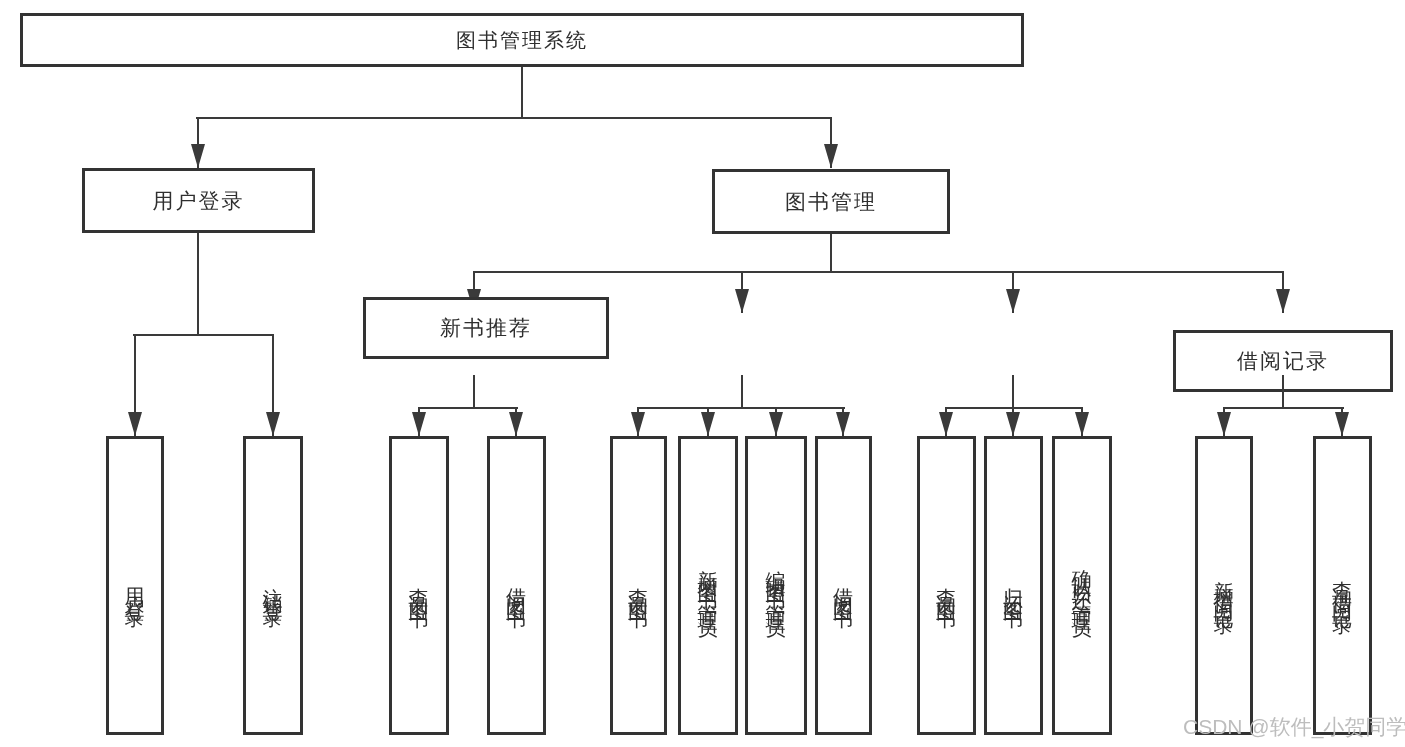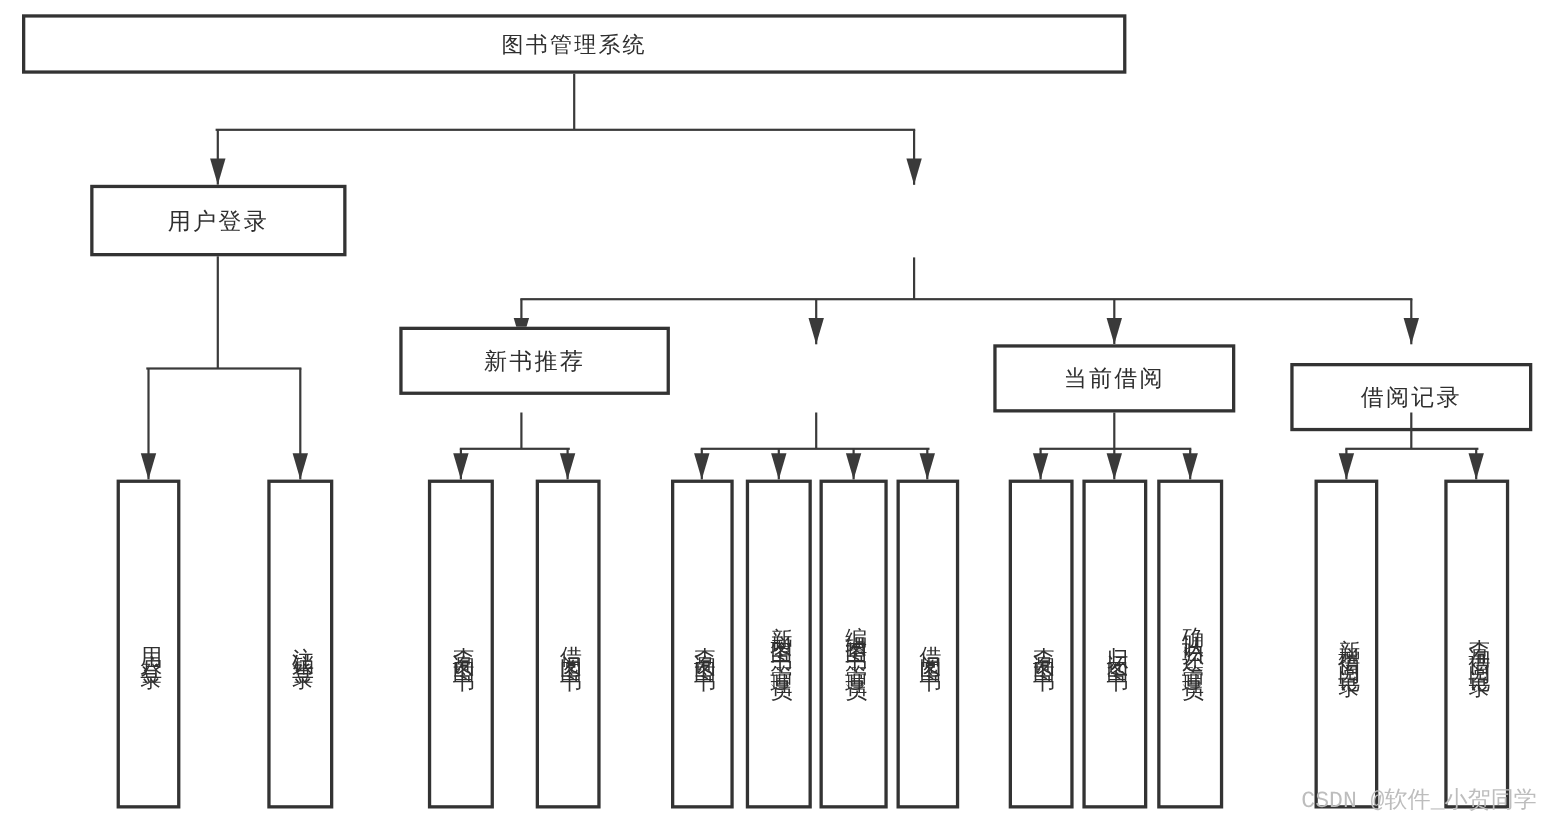--- a/index.html
+++ b/index.html
@@ -1,18 +1,18 @@
 <!DOCTYPE html>
 <html><head>
 <meta charset="utf-8">
 <style>
   html,body{margin:0;padding:0;background:#fff;}
   #stage{
     position:relative;width:1405px;height:747px;background:#ffffff;
-    font-family:Liberation Mono, monospace;overflow:hidden;
+    font-family:Liberation Sans, sans-serif;overflow:hidden;
   }
   .hbox{
     position:absolute;background:#fff;border:3px solid #333;
     display:flex;align-items:center;justify-content:center;
     box-sizing:border-box;color:#2f2f2f;font-size:21px;letter-spacing:2px;
   }
   .vbox{
     position:absolute;top:436px;height:299px;background:#fff;border:3px solid #333;
     display:flex;align-items:center;justify-content:center;
     box-sizing:border-box;color:#2f2f2f;
@@ -45,20 +45,23 @@
   <div class="vl" style="left:521px;top:67px;height:51px"></div>
   <div class="hl" style="left:196px;top:117px;width:636px"></div>
   <div class="vl" style="left:197px;top:118px;height:50px"></div>
   <div class="vl" style="left:830px;top:118px;height:50px"></div>
   <div class="arrow" style="left:191px;top:144px"></div>
   <div class="arrow" style="left:824px;top:144px"></div>
 
   <div class="hbox" style="left:82px;top:168px;width:233px;height:65px">
     <span>用户登录</span>
   </div>
+  <div class="hbox" style="left:712px;top:169px;width:238px;height:65px">
+    <span>图书管理</span>
+  </div>
 
   <div class="vl" style="left:197px;top:233px;height:102px"></div>
   <div class="hl" style="left:133px;top:334px;width:141px"></div>
   <div class="vl" style="left:134px;top:335px;height:101px"></div>
   <div class="vl" style="left:272px;top:335px;height:101px"></div>
   <div class="arrow" style="left:128px;top:412px"></div>
   <div class="arrow" style="left:266px;top:412px"></div>
 
   <div class="vl" style="left:830px;top:234px;height:38px"></div>
   <div class="hl" style="left:473px;top:271px;width:811px"></div>
@@ -66,23 +69,20 @@
   <div class="vl" style="left:741px;top:272px;height:41px"></div>
   <div class="vl" style="left:1012px;top:272px;height:41px"></div>
   <div class="vl" style="left:1282px;top:272px;height:41px"></div>
   <div class="arrow" style="left:467px;top:289px"></div>
   <div class="arrow" style="left:735px;top:289px"></div>
   <div class="arrow" style="left:1006px;top:289px"></div>
   <div class="arrow" style="left:1276px;top:289px"></div>
 
   <div class="hbox" style="left:363px;top:297px;width:246px;height:62px">
     <span>新书推荐</span>
-  </div>
-  <div class="hbox" style="left:903px;top:313px;width:220px;height:62px">
-    <span>当前借阅</span>
   </div>
   <div class="hbox" style="left:1173px;top:330px;width:220px;height:62px">
     <span>借阅记录</span>
   </div>
 
   <div class="vl" style="left:473px;top:375px;height:33px"></div>
   <div class="vl" style="left:741px;top:375px;height:33px"></div>
   <div class="vl" style="left:1012px;top:375px;height:33px"></div>
   <div class="vl" style="left:1282px;top:375px;height:33px"></div>
 

